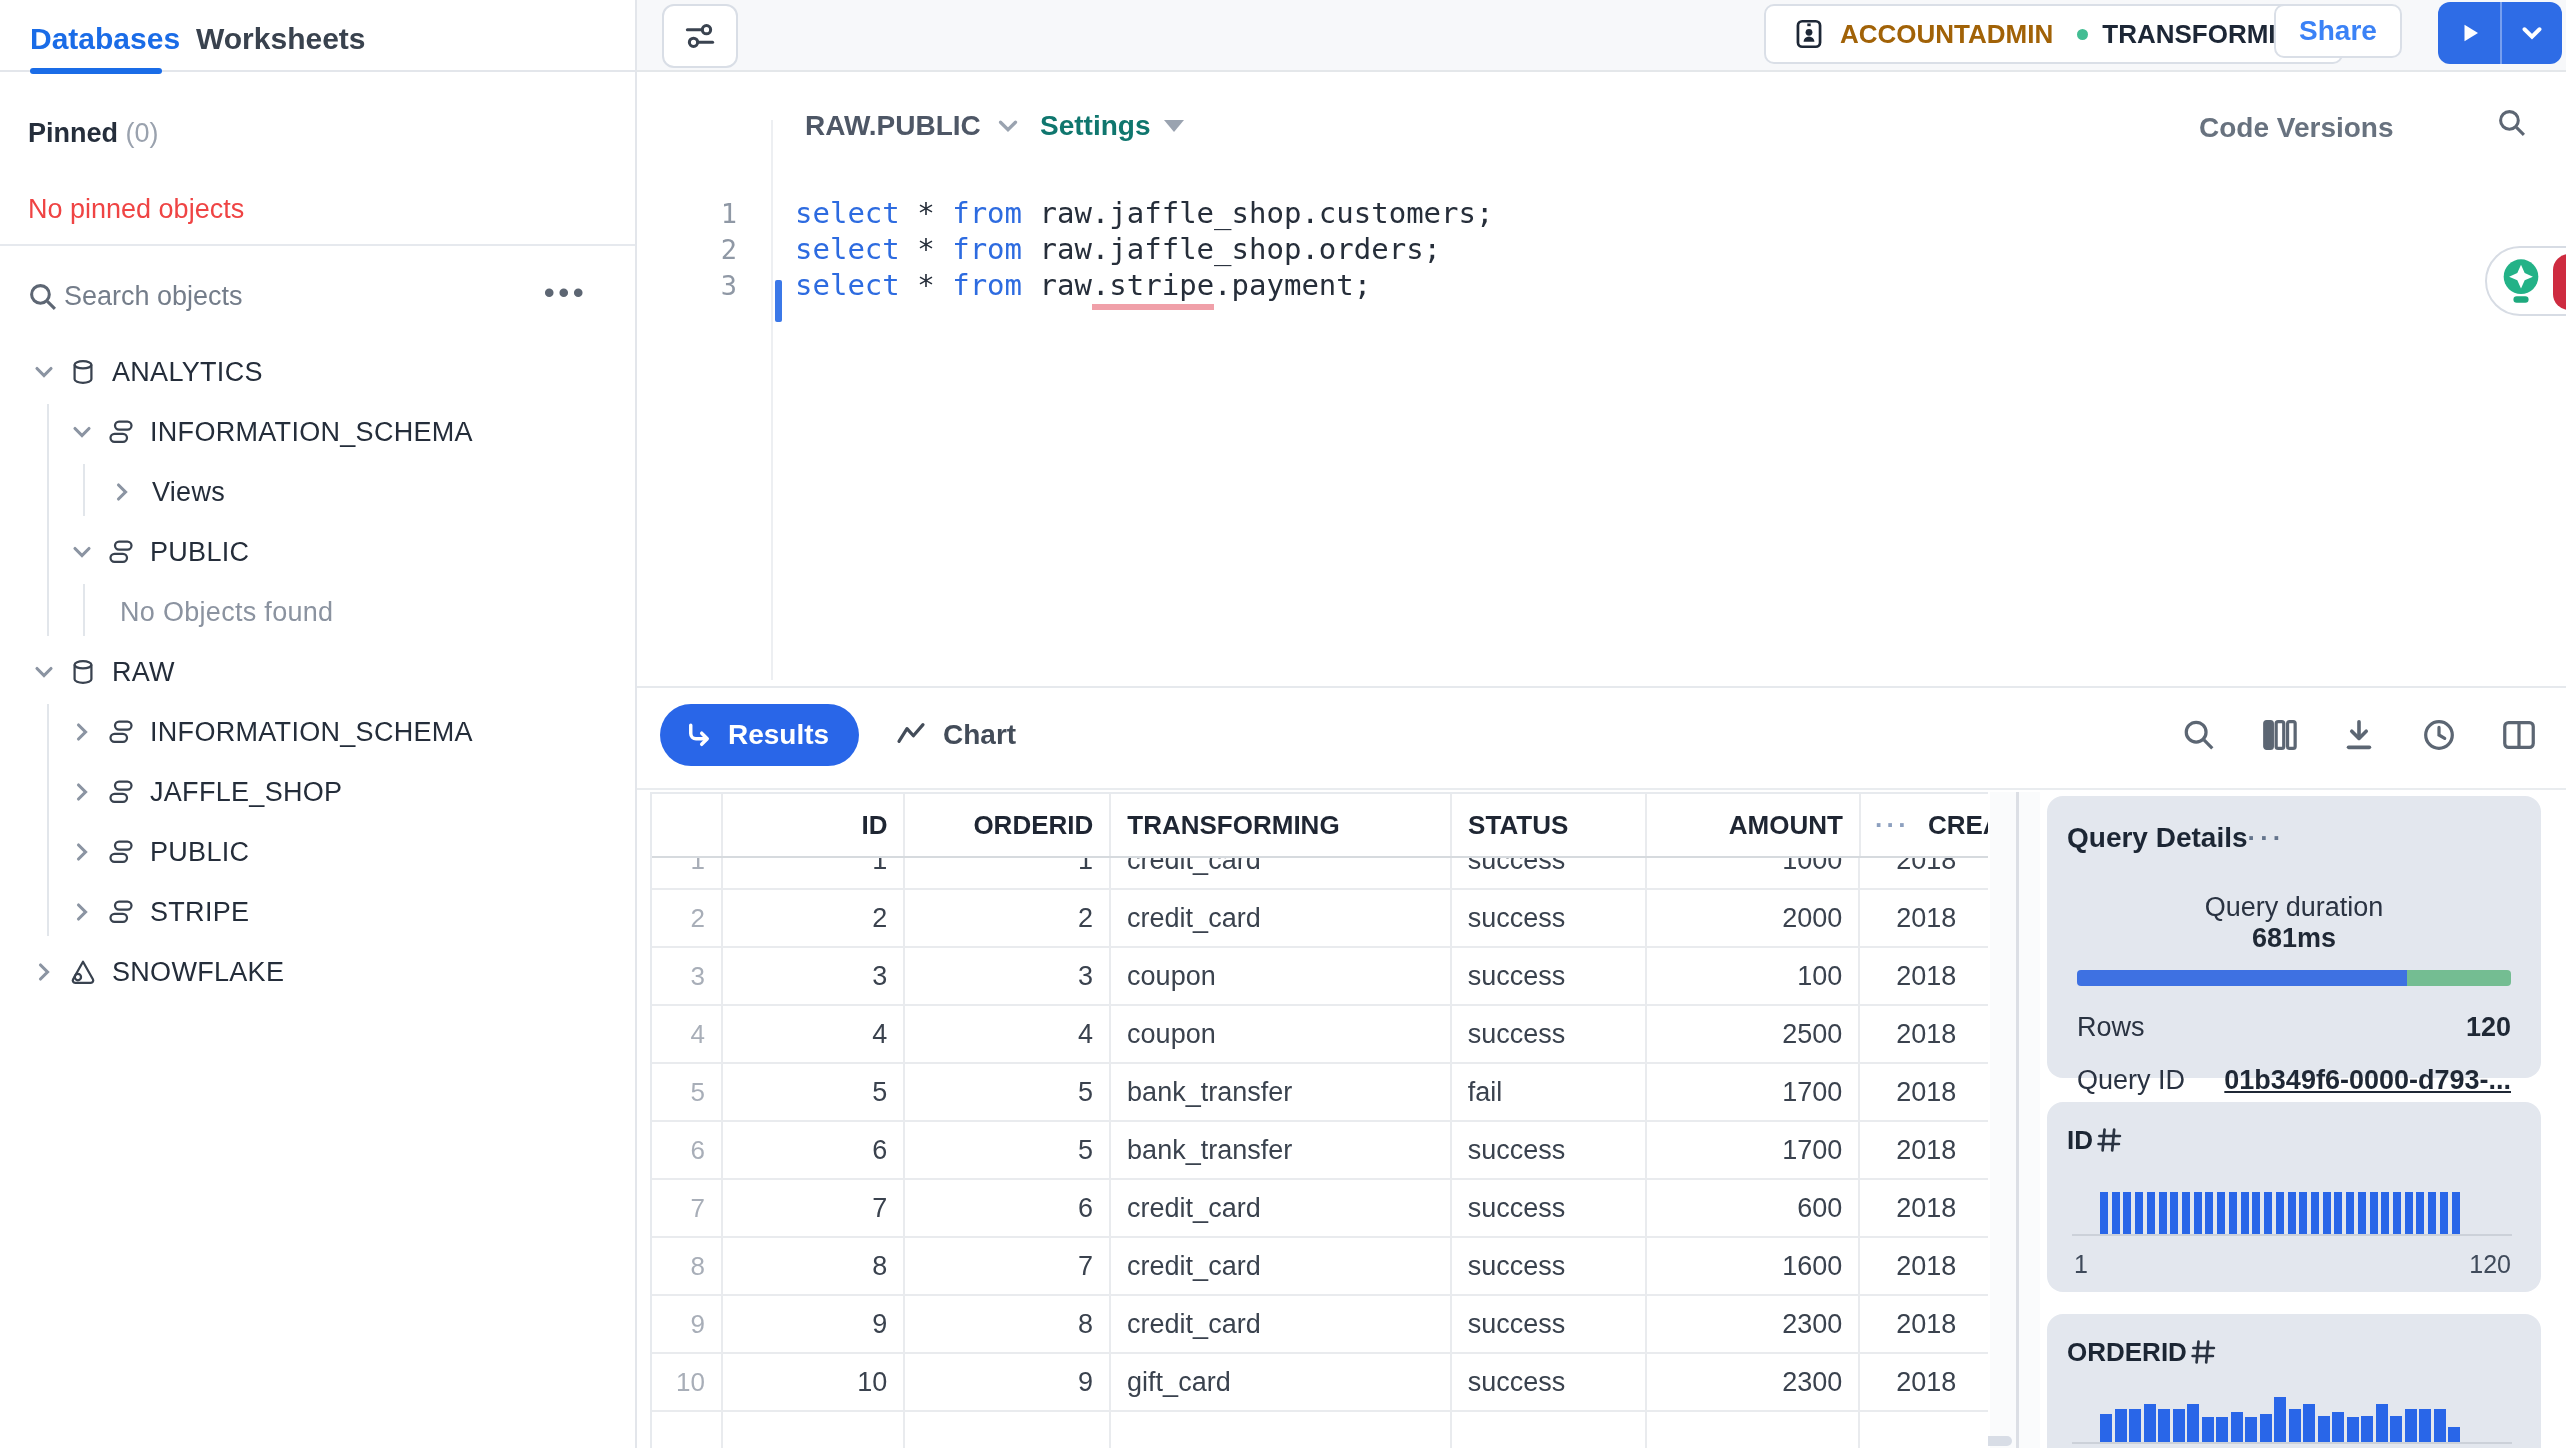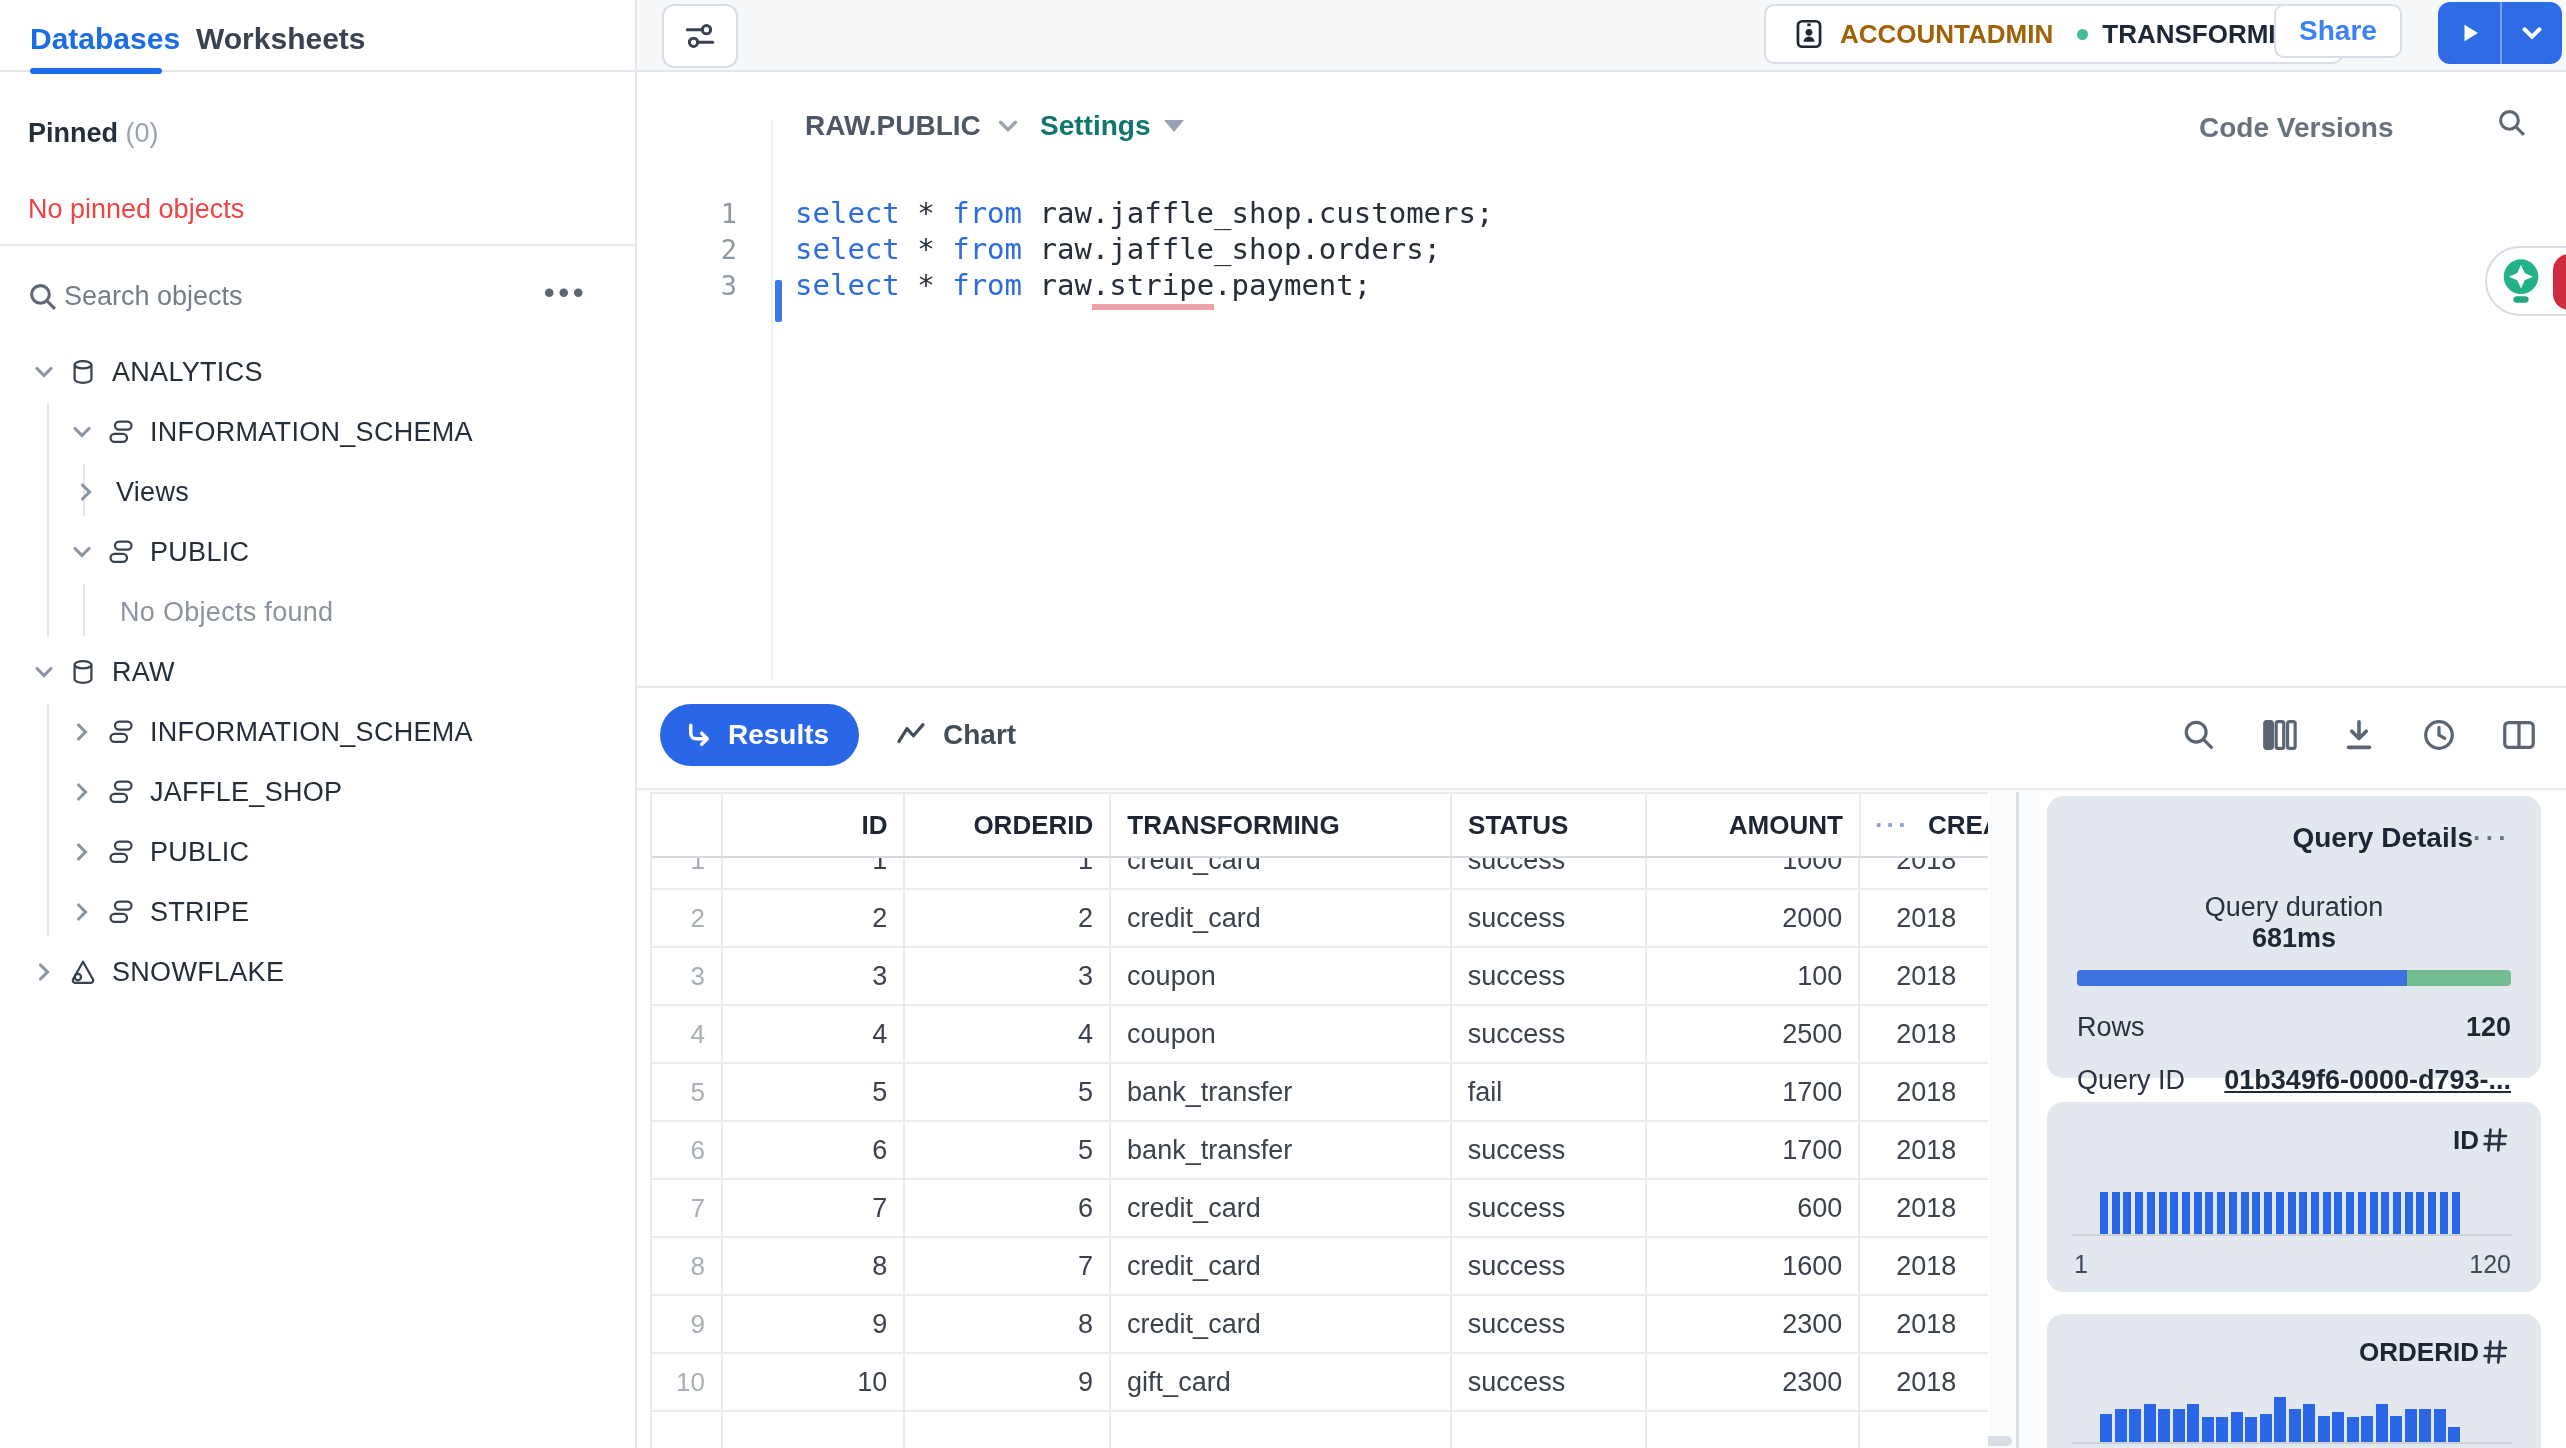--- a/index.html
+++ b/index.html
@@ -89,21 +89,21 @@
   .th.c6 { padding-left:14px; gap:18px; }
   .td.c6 { padding-left:36px; }
   .hdr-dots { color:#8da0bf; font-size:26px; letter-spacing:3px; font-weight:700; }
 
   .v-scroll-track { left:1990px; top:792px; width:50px; height:656px; background:#fafbfc; }
   .v-scroll-line { left:2016px; top:792px; width:3px; height:656px; background:#dcdfe5; }
   .h-scrollbar { left:652px; top:1436px; width:1360px; height:10px; background:#d8dde6; border-radius:5px; cursor:pointer; }
 
   
   .card { position:absolute; left:2047px; width:494px; background:#e3e7ee; border-radius:16px; }
-  .card-title-row { display:flex; align-items:center; justify-content:flex-end; padding:26px 30px 0 20px; }
+  .card-title-row { display:flex; align-items:center; justify-content:flex-start; padding:26px 30px 0 20px; }
   .card-title { font-size:28px; font-weight:700; color:#1c2634; }
   .kv { display:flex; align-items:center; justify-content:space-between; padding:0 30px; font-size:27px; color:#2a3342; }
   .kv .v { font-weight:700; color:#1f2835; }
   .qbar { margin:16px 30px 0 30px; height:16px; border-radius:4px; overflow:hidden; display:flex; }
   .qbar .b1 { background:#3e71e2; }
   .qbar .b2 { background:#74bd92; flex:1; }
   .qid-link { font-weight:700; color:#1f2835; text-decoration:underline; cursor:pointer; }
   .hist { position:absolute; display:flex; align-items:flex-end; justify-content:space-between; }
   .hist .bar { width:8px; background:#2966e8; }
   .hist.wide .bar { width:12px; }
@@ -170,21 +170,21 @@
           </span>
         <span class="icn" style="margin-left:10px;">
             <svg width="30" height="30" viewBox="0 0 20 20" fill="none" stroke="#39424f" stroke-width="1.5">
               <rect x="6" y="3" width="11" height="5.4" rx="2.7"></rect>
               <rect x="3" y="11.2" width="11" height="5.4" rx="2.7"></rect>
             </svg>
           </span>
         <span class="lbl" style="margin-left:14px;">INFORMATION_SCHEMA</span>
       </div>
 
-      <div class="trow" style="top:120px; padding-left:72px;">
+      <div class="trow" style="top:120px; padding-left:108px;">
         <span class="icn">
             <svg width="28" height="28" viewBox="0 0 16 16" fill="none" stroke="#8b94a2" stroke-width="1.8" stroke-linecap="round">
               <polyline points="6,4 10,8 6,12"></polyline>
             </svg>
           </span>
         <span class="lbl" style="margin-left:16px;">Views</span>
       </div>
 
       <div class="trow" style="top:180px; padding-left:68px;">
         <span class="icn">

